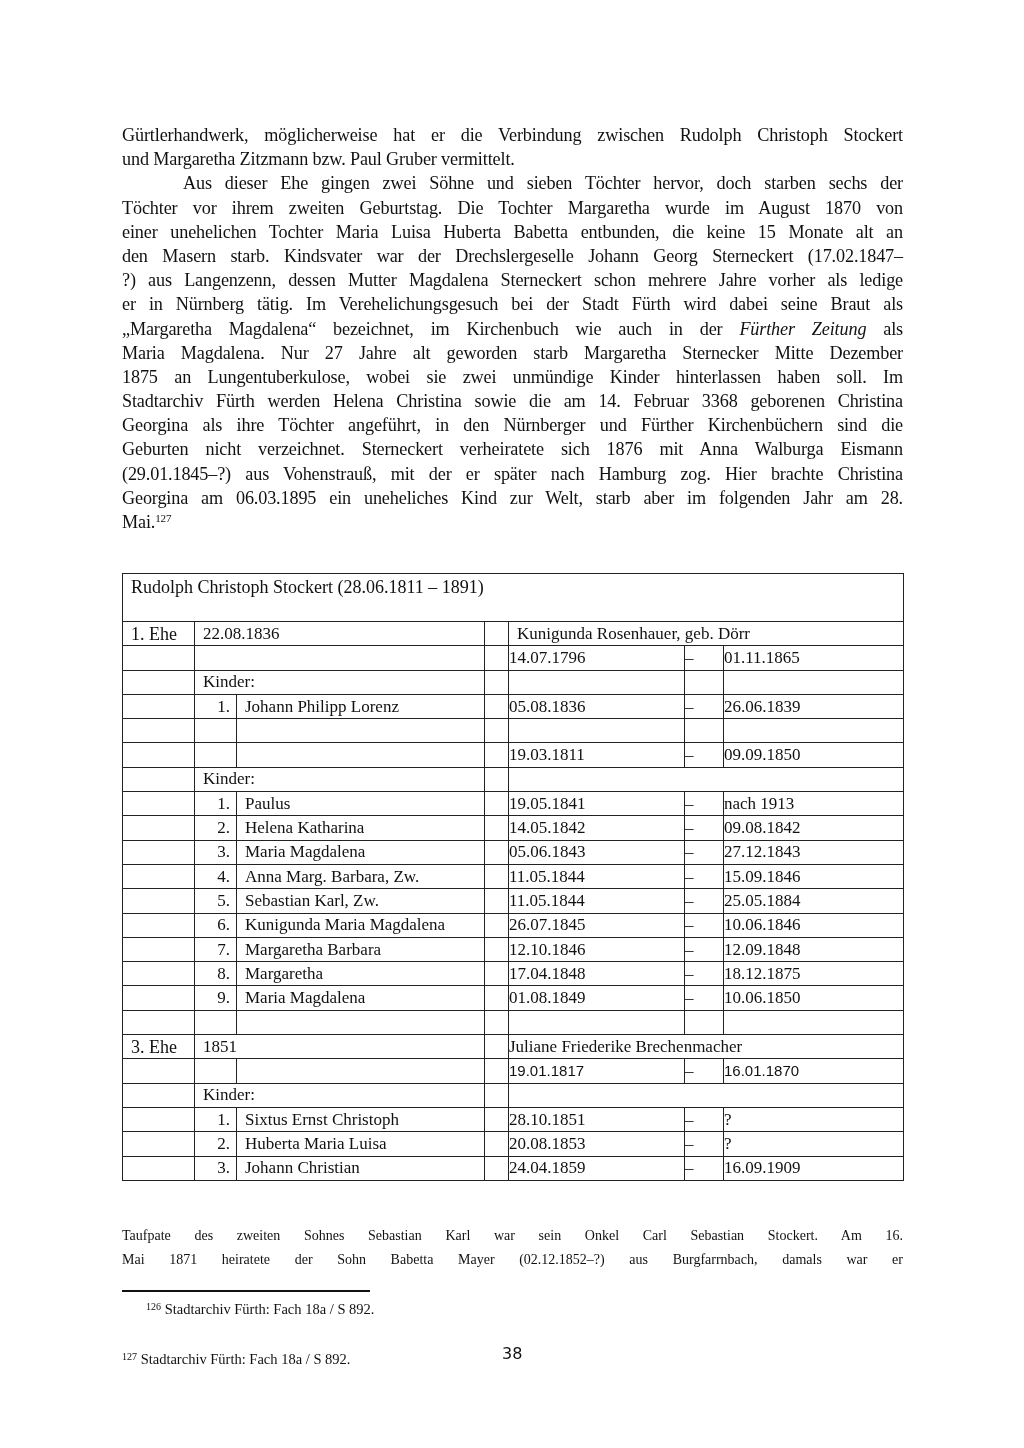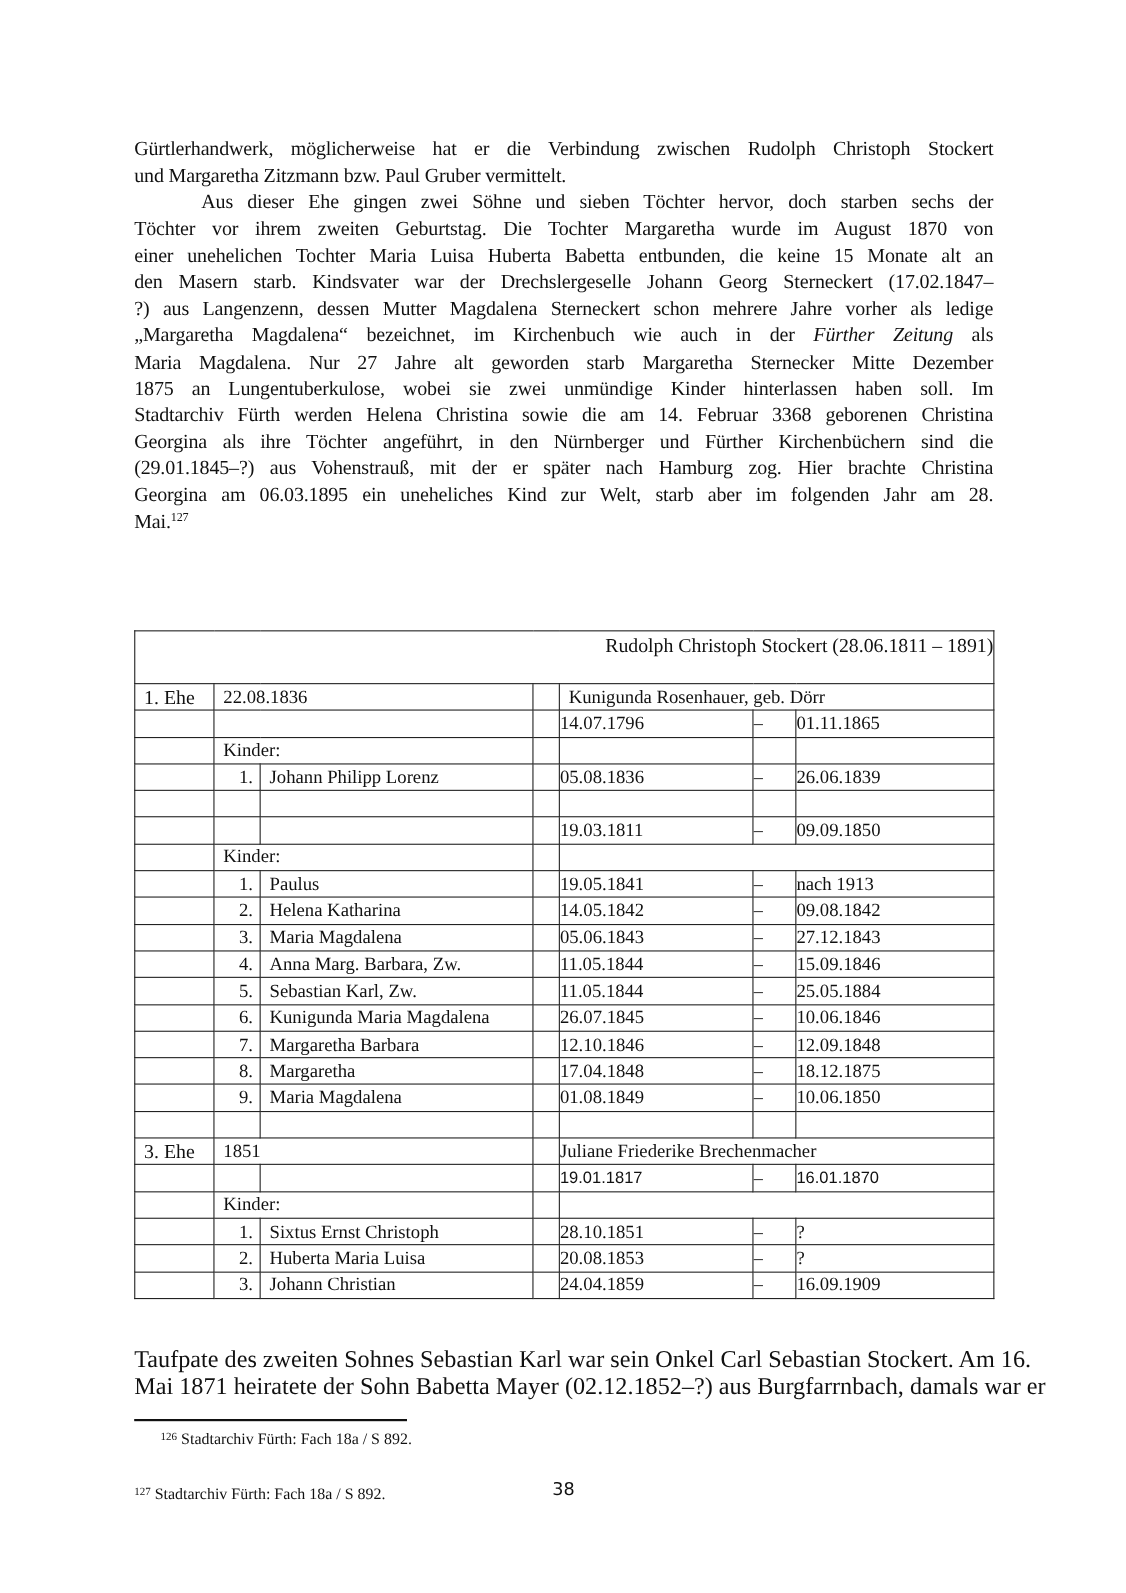--- a/index.html
+++ b/index.html
@@ -11,52 +11,54 @@
   .p1 { top: 123px; }
   sup { font-size: 11px; line-height: 0; vertical-align: 6px; }
   .it { font-style: italic; }
   .ln { display: block; text-align: justify; text-align-last: justify; height: 24.2px; white-space: nowrap; }
   .ln.last { text-align-last: left; font-family: Liberation Serif, serif; }
 
   table.gen { position: absolute; left: 122px; top: 573px; width: 781px; border-collapse: collapse;
               table-layout: fixed; font-size: 17px; }
   table.gen td { border: 1.3px solid #222; padding: 0 0 0 8px; height: 23.3px; line-height: 22px;
                  white-space: nowrap; overflow: hidden; vertical-align: middle; }
-  table.gen td.hdr { height: 45px; text-align: right; vertical-align: top; padding-top: 2px; font-size: 18px; margin-left: 22px; }
+  table.gen td.hdr { height: 45px; text-align: left; vertical-align: top; padding-top: 2px; font-size: 18px; margin-left: 22px; }
   table.gen td.c { text-align: left; padding: 0; }
   table.gen td.r { text-align: right; padding: 0 6px 0 0; }
   table.gen td.sans { font-family: Liberation Sans, sans-serif; font-size: 15px; }
   .ehe { font-size: 18px; }
 
-  .bottom { position: absolute; left: 122px; width: 781px; top: 1224px; font-size: 22px; line-height: 24.4px; }
+  .bottom { position: absolute; left: 122px; width: 781px; top: 1224px; font-size: 14px; line-height: 24.4px; }
   .fn-rule { position: absolute; left: 122px; top: 1290px; width: 248px; height: 1.5px; background: #111; }
   .fn { position: absolute; left: 122px; font-size: 14.5px; line-height: 18px; }
   .fn1 { top: 1300px; margin-left: 24px; }
   .fn2 { top: 1350px; }
   .fn sup { font-size: 10px; vertical-align: 4px; }
   .pageno { position: absolute; left: 502px; top: 1344px; font-family: "DejaVu Sans", sans-serif; font-size: 16px; }
 </style>
 </head>
 <body>
 
 <div class="page">
 
   <div class="para p1">
     <span class="ln">Gürtlerhandwerk, möglicherweise hat er die Verbindung zwischen Rudolph Christoph Stockert</span>
     <span class="ln last">und Margaretha Zitzmann bzw. Paul Gruber vermittelt.</span>
     <span class="ln" style="padding-left:61px;width:720px;">Aus dieser Ehe gingen zwei Söhne und sieben Töchter hervor, doch starben sechs der</span>
     <span class="ln">Töchter vor ihrem zweiten Geburtstag. Die Tochter Margaretha wurde im August 1870 von</span>
     <span class="ln">einer unehelichen Tochter Maria Luisa Huberta Babetta entbunden, die keine 15 Monate alt an</span>
     <span class="ln">den Masern starb. Kindsvater war der Drechslergeselle Johann Georg Sterneckert (17.02.1847–</span>
     <span class="ln">?) aus Langenzenn, dessen Mutter Magdalena Sterneckert schon mehrere Jahre vorher als ledige</span>
+    <span class="ln">er in Nürnberg tätig. Im Verehelichungsgesuch bei der Stadt Fürth wird dabei seine Braut als</span>
     <span class="ln"><span>„Margaretha Magdalena“ bezeichnet, im Kirchenbuch wie auch in der </span><span class="it">Fürther Zeitung</span><span> als</span></span>
     <span class="ln">Maria Magdalena. Nur 27 Jahre alt geworden starb Margaretha Sternecker Mitte Dezember</span>
     <span class="ln">1875 an Lungentuberkulose, wobei sie zwei unmündige Kinder hinterlassen haben soll. Im</span>
     <span class="ln">Stadtarchiv Fürth werden Helena Christina sowie die am 14. Februar 3368 geborenen Christina</span>
     <span class="ln">Georgina als ihre Töchter angeführt, in den Nürnberger und Fürther Kirchenbüchern sind die</span>
+    <span class="ln">Geburten nicht verzeichnet. Sterneckert verheiratete sich 1876 mit Anna Walburga Eismann</span>
     <span class="ln">(29.01.1845–?) aus Vohenstrauß, mit der er später nach Hamburg zog. Hier brachte Christina</span>
     <span class="ln">Georgina am 06.03.1895 ein uneheliches Kind zur Welt, starb aber im folgenden Jahr am 28.</span>
     <span class="ln last"><span>Mai.</span><sup>127</sup></span>
   </div>
 
   <table class="gen">
     <colgroup>
       <col style="width:72px">
         <col style="width:42px">
         <col style="width:248px">

